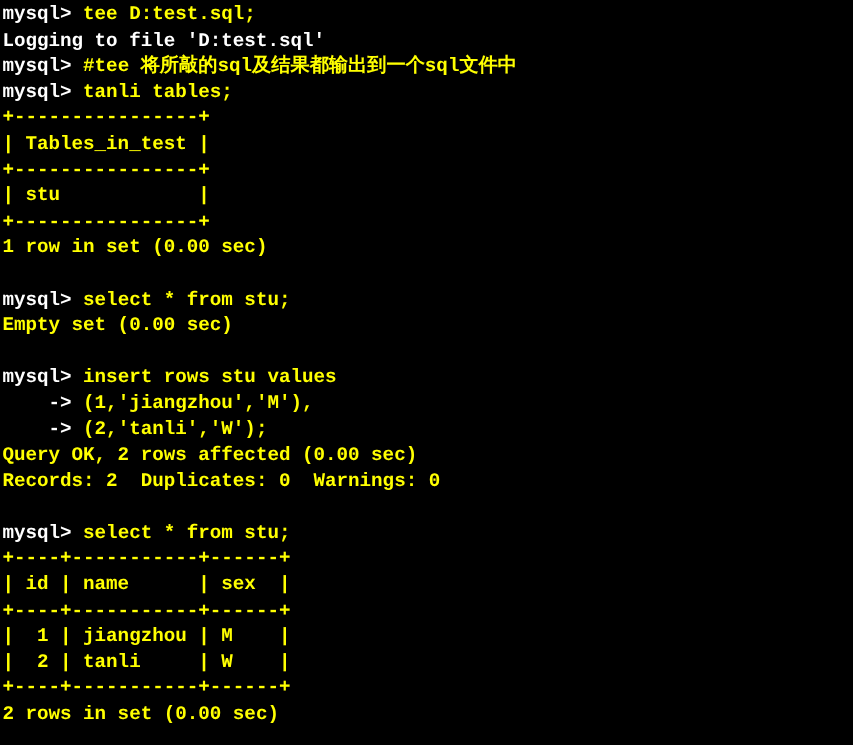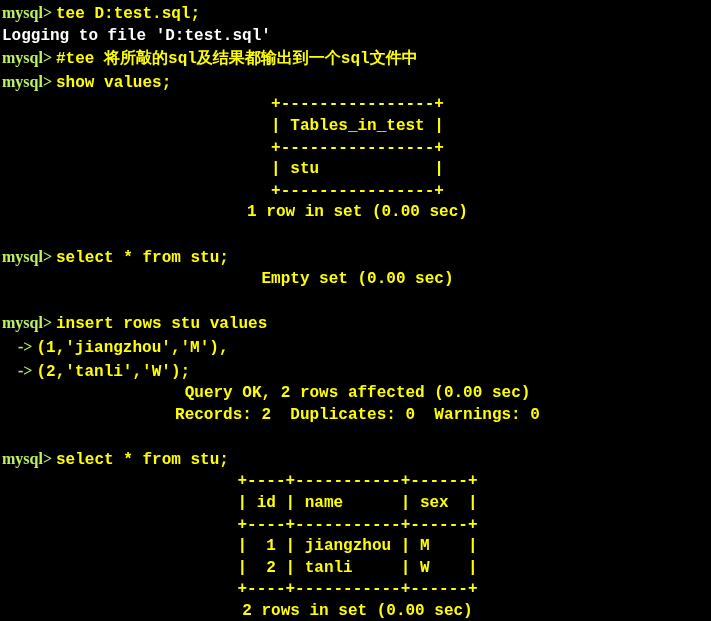--- a/index.html
+++ b/index.html
@@ -9,42 +9,40 @@
       font-size: 16px;
       font-weight: bold;
       margin: 0;
       padding: 2px;
       line-height: 1.35;
       width: 711px;
       height: 621px;
       overflow: hidden;
     }
     .prompt {
-      color: #bef264;
-      font-family: Liberation Serif, serif;
+      color: #ffffff;
     }
     .yellow {
       color: #ffff00;
-      text-align: center;
     }
     .white {
       color: #ffffff;
     }
     .line {
       white-space: pre;
     }
   </style>
 </head>
 <body>
 
 <div>
 <div class="line"><span class="prompt">mysql&gt; </span><span class="yellow">tee D:test.sql;</span></div>
 <div class="line white">Logging to file 'D:test.sql'</div>
 <div class="line"><span class="prompt">mysql&gt; </span><span class="yellow">#tee 将所敲的sql及结果都输出到一个sql文件中</span></div>
-<div class="line"><span class="prompt">mysql&gt; </span><span class="yellow">show values;</span></div>
+<div class="line"><span class="prompt">mysql&gt; </span><span class="yellow">tanli tables;</span></div>
 <div class="line yellow">+----------------+</div>
 <div class="line yellow">| Tables_in_test |</div>
 <div class="line yellow">+----------------+</div>
 <div class="line yellow">| stu            |</div>
 <div class="line yellow">+----------------+</div>
 <div class="line yellow">1 row in set (0.00 sec)</div>
 <div class="line"> </div>
 <div class="line"><span class="prompt">mysql&gt; </span><span class="yellow">select * from stu;</span></div>
 <div class="line yellow">Empty set (0.00 sec)</div>
 <div class="line"> </div>

